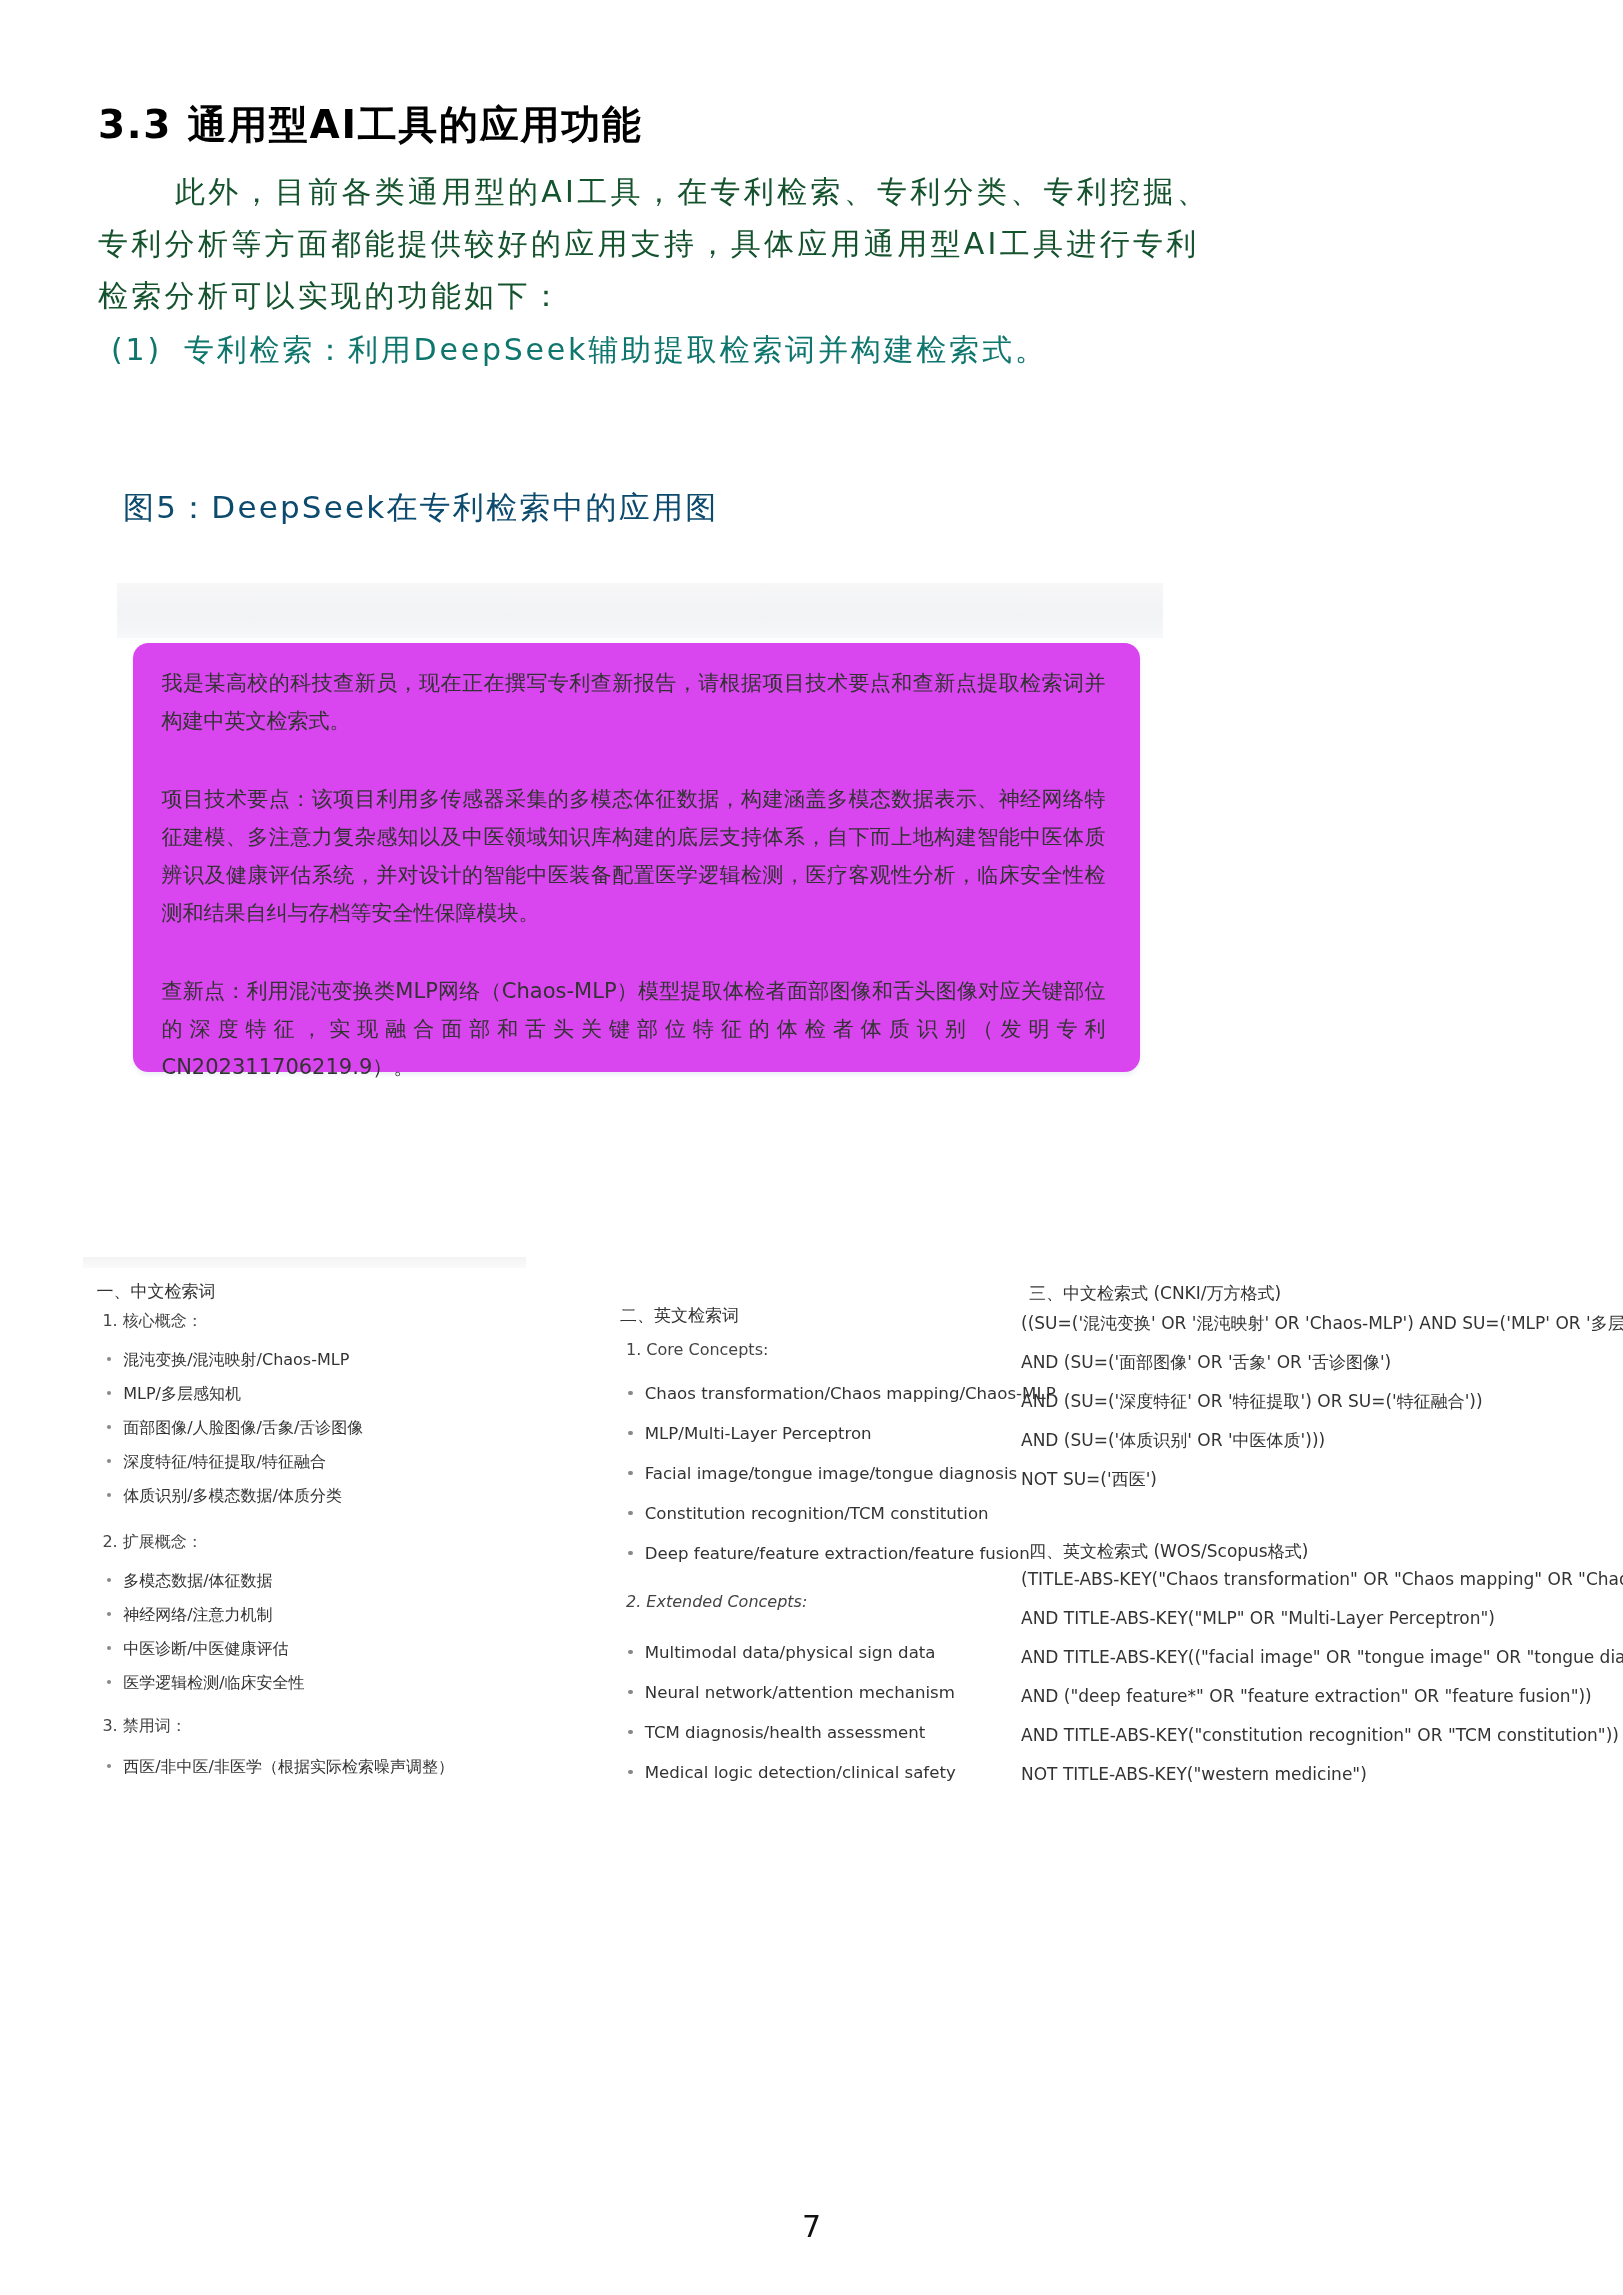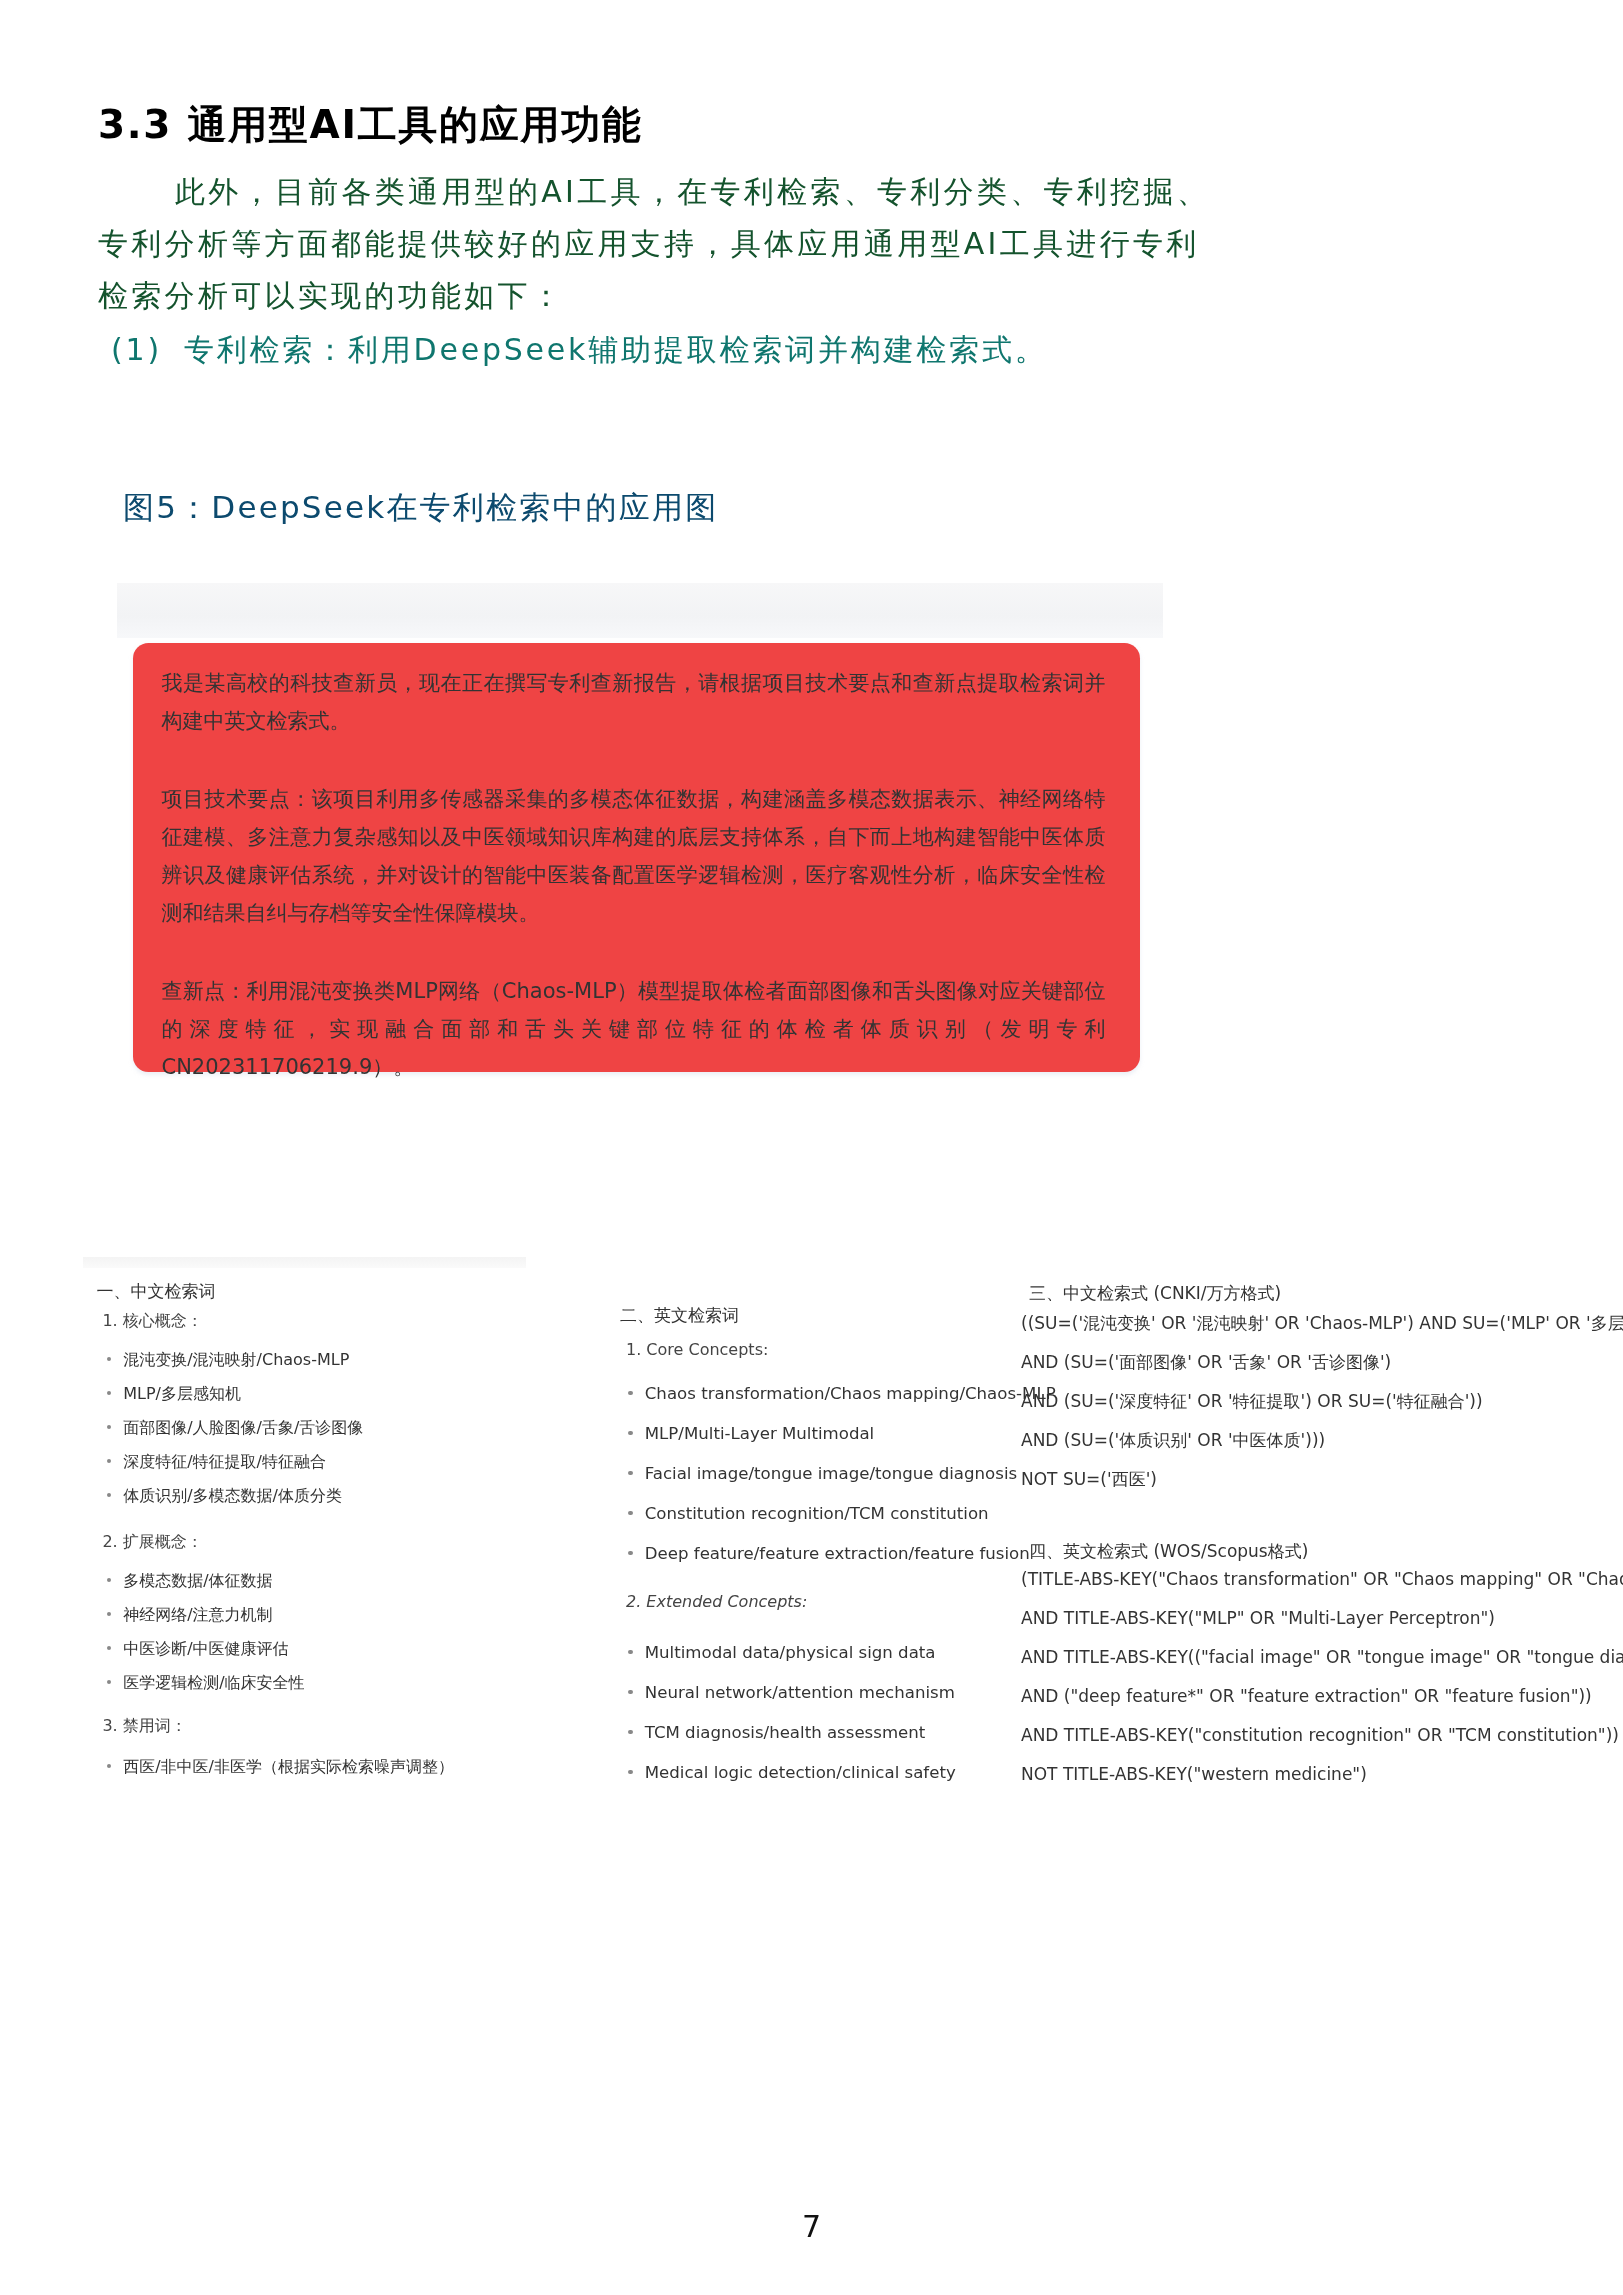--- a/index.html
+++ b/index.html
@@ -31,21 +31,21 @@
   .shot1 .chat-title {
     position: absolute; left: 0; right: 0; top: 5.5px; text-align: center;
     font-size: 22px; font-weight: bold; color: #222;
   }
   .shot1 .fade-bar {
     position: absolute; left: 0; top: 38px; width: 1046px; height: 55px;
     background: linear-gradient(#f7f7f8, #f2f3f5 60%, #f7f8fa);
   }
   .shot1 .bubble {
     position: absolute; left: 15.5px; top: 98px; width: 1007px; height: 429px;
-    background: #ef4444; border-radius: 15.5px;
+    background: #d946ef; border-radius: 15.5px;
     box-shadow: 0 2.2px 4.4px rgba(200, 210, 225, 0.35);
     box-sizing: border-box; padding: 21px 34px 0 29px;
   }
   .bubble p {
     margin: 0 0 40px 0; font-size: 21px; line-height: 38px; color: #333;
     text-align: justify;
   }
 
   
   .shot2 { position: absolute; left: 83px; top: 1245px; width: 1438px; height: 575px; }
@@ -117,21 +117,21 @@
     <ul style="left:19.4px; top:505px;">
       <li><span class="dot"></span><span>西医/非中医/非医学（根据实际检索噪声调整）</span></li>
     </ul>
   </div>
 
   <div class="col col-2">
     <h3 style="left:86px; top:51px;">二、英文检索词</h3>
     <h4 style="left:100px; top:95px;">1. Core Concepts:</h4>
     <ul style="left:98px; top:129px;">
       <li><span class="dot"></span><span>Chaos transformation/Chaos mapping/Chaos-MLP</span></li>
-      <li><span class="dot"></span><span>MLP/Multi-Layer Multimodal</span></li>
+      <li><span class="dot"></span><span>MLP/Multi-Layer Perceptron</span></li>
       <li><span class="dot"></span><span>Facial image/tongue image/tongue diagnosis</span></li>
       <li><span class="dot"></span><span>Constitution recognition/TCM constitution</span></li>
       <li><span class="dot"></span><span>Deep feature/feature extraction/feature fusion</span></li>
     </ul>
     <h4 style="left:100px; top:347px;font-style:italic;">2. Extended Concepts:</h4>
     <ul style="left:98px; top:388px;">
       <li><span class="dot"></span><span>Multimodal data/physical sign data</span></li>
       <li><span class="dot"></span><span>Neural network/attention mechanism</span></li>
       <li><span class="dot"></span><span>TCM diagnosis/health assessment</span></li>
       <li><span class="dot"></span><span>Medical logic detection/clinical safety</span></li>

